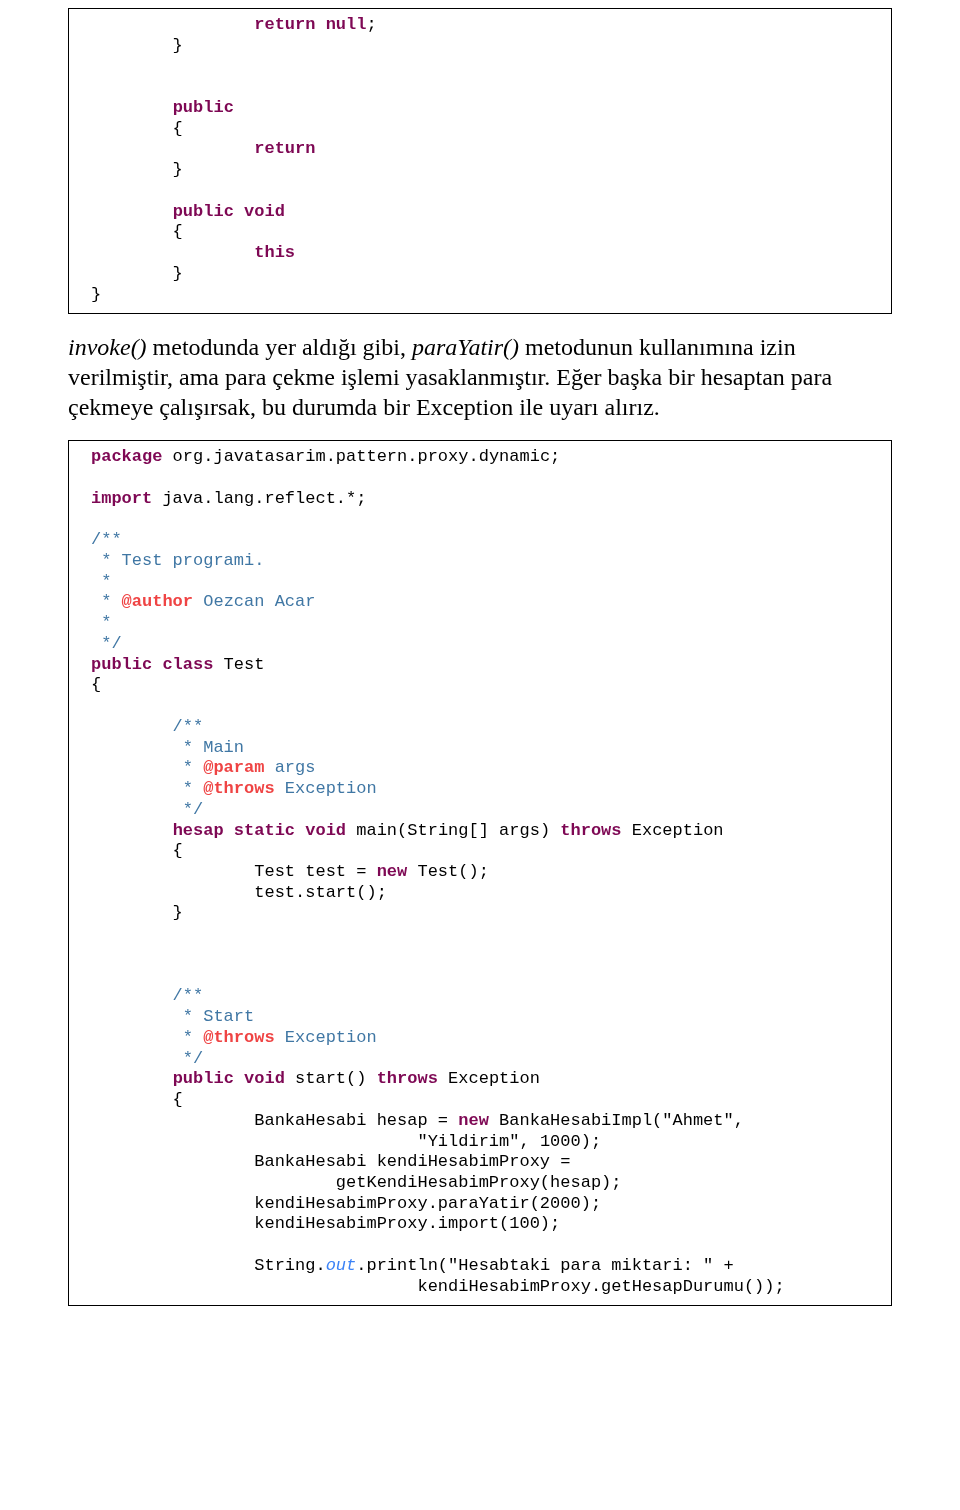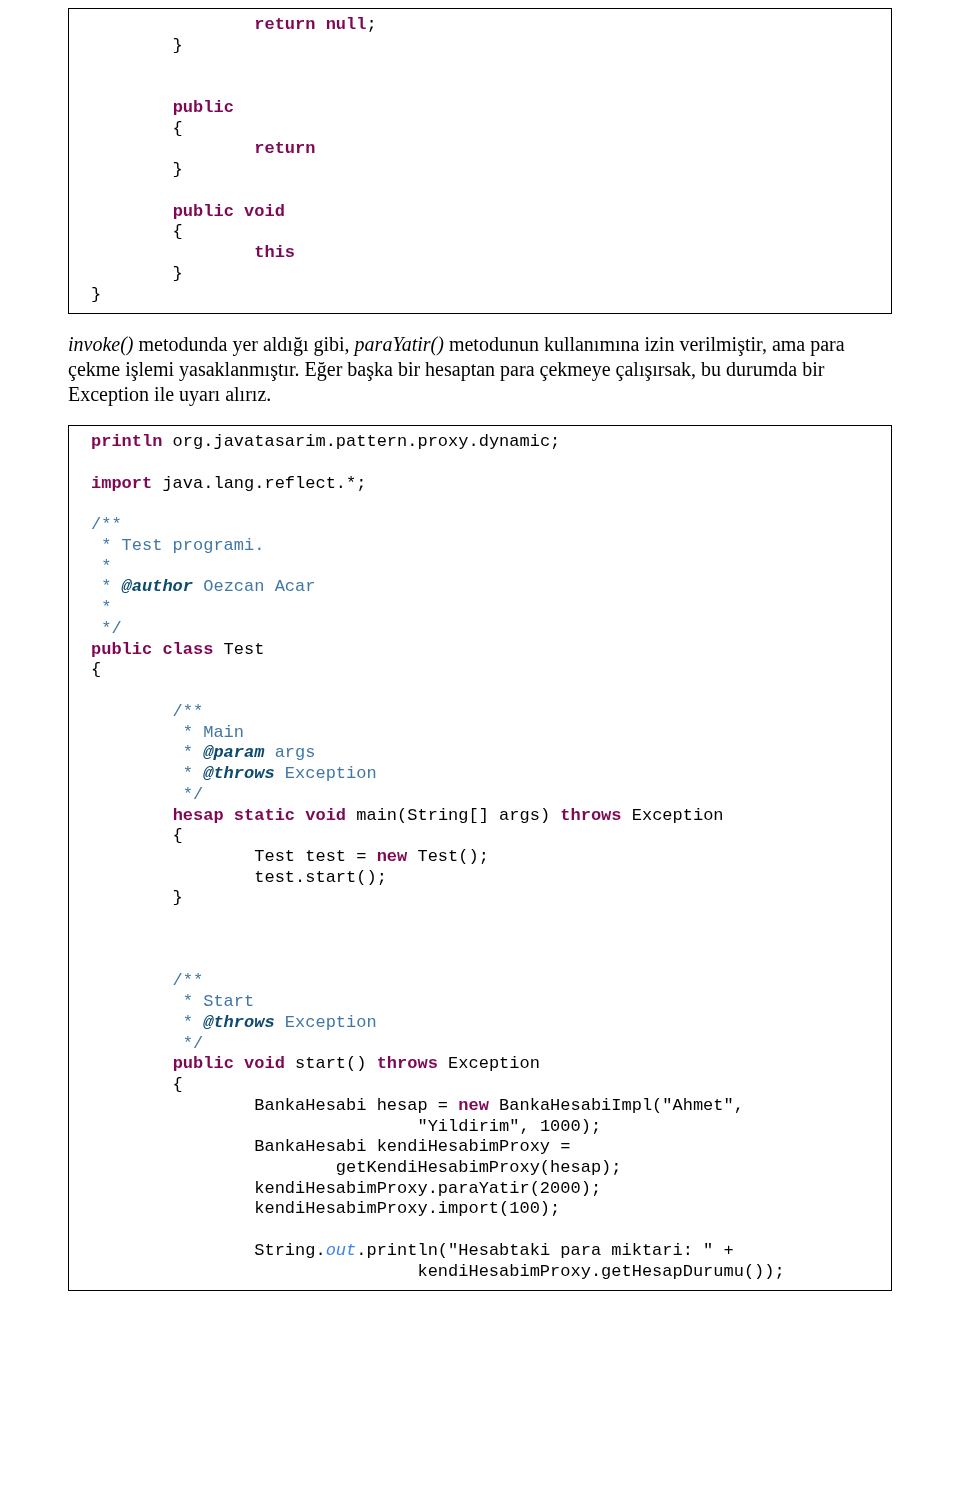--- a/index.html
+++ b/index.html
@@ -21,29 +21,29 @@
     padding: 6px 10px 8px 22px;
     font-family: "Courier New", Courier, monospace;
     font-size: 17px;
     line-height: 1.22;
     white-space: pre;
     margin: 0;
     overflow: hidden;
   }
   .prose {
     font-family: "Times New Roman", Times, serif;
-    font-size: 20px;
+    font-size: 24px;
     line-height: 1.25;
     margin: 18px 0 18px 0;
   }
   .prose p { margin: 0 0 18px 0; }
   .prose .italic { font-style: italic; }
   
   .kw   { color: #7e0854; font-weight: bold; }   
-  .jtag { color: #0c4a6e; font-weight: bold; font-style: italic; }   
+  .jtag { color: #ef4444; font-weight: bold; }   
   .jcom { color: #4077a4; }                       comment body (blue-ish) */
   .str  { color: #2727ff; }                      
   .sitc { color: #3b82f6; font-style: italic; }  
   .ptxt { color: #000000; }                      
 </style>
 </head>
 <body>
 
 <pre class="code-box">                <span class="kw">return null</span><span class="ptxt">;</span>
 <span class="ptxt">        }</span>
@@ -59,21 +59,21 @@
                 <span class="kw">this</span><span class="ptxt"></span>
 <span class="ptxt">        }</span>
 <span class="ptxt">}</span></pre>
 
 <div class="prose">
   <p>
     <span class="italic">invoke()</span><span> metodunda yer aldığı gibi, </span><span class="italic">paraYatir()</span><span> metodunun kullanımına izin verilmiştir, ama para çekme işlemi yasaklanmıştır. Eğer başka bir hesaptan para çekmeye çalışırsak, bu durumda bir Exception ile uyarı alırız.</span>
   </p>
 </div>
 
-<pre class="code-box"><span class="kw">println</span><span class="ptxt"> org.javatasarim.pattern.proxy.dynamic;</span>
+<pre class="code-box"><span class="kw">package</span><span class="ptxt"> org.javatasarim.pattern.proxy.dynamic;</span>
 <span class="ptxt"></span>
 <span class="kw">import</span><span class="ptxt"> java.lang.reflect.*;</span>
 <span class="ptxt"></span>
 <span class="jcom">/**</span>
 <span class="jcom"> * Test programi.</span>
 <span class="jcom"> * </span>
 <span class="jcom"> * </span><span class="jtag">@author</span><span class="jcom"> Oezcan Acar</span>
 <span class="jcom"> *</span>
 <span class="jcom"> */</span>
 <span class="kw">public class</span><span class="ptxt"> Test</span>

